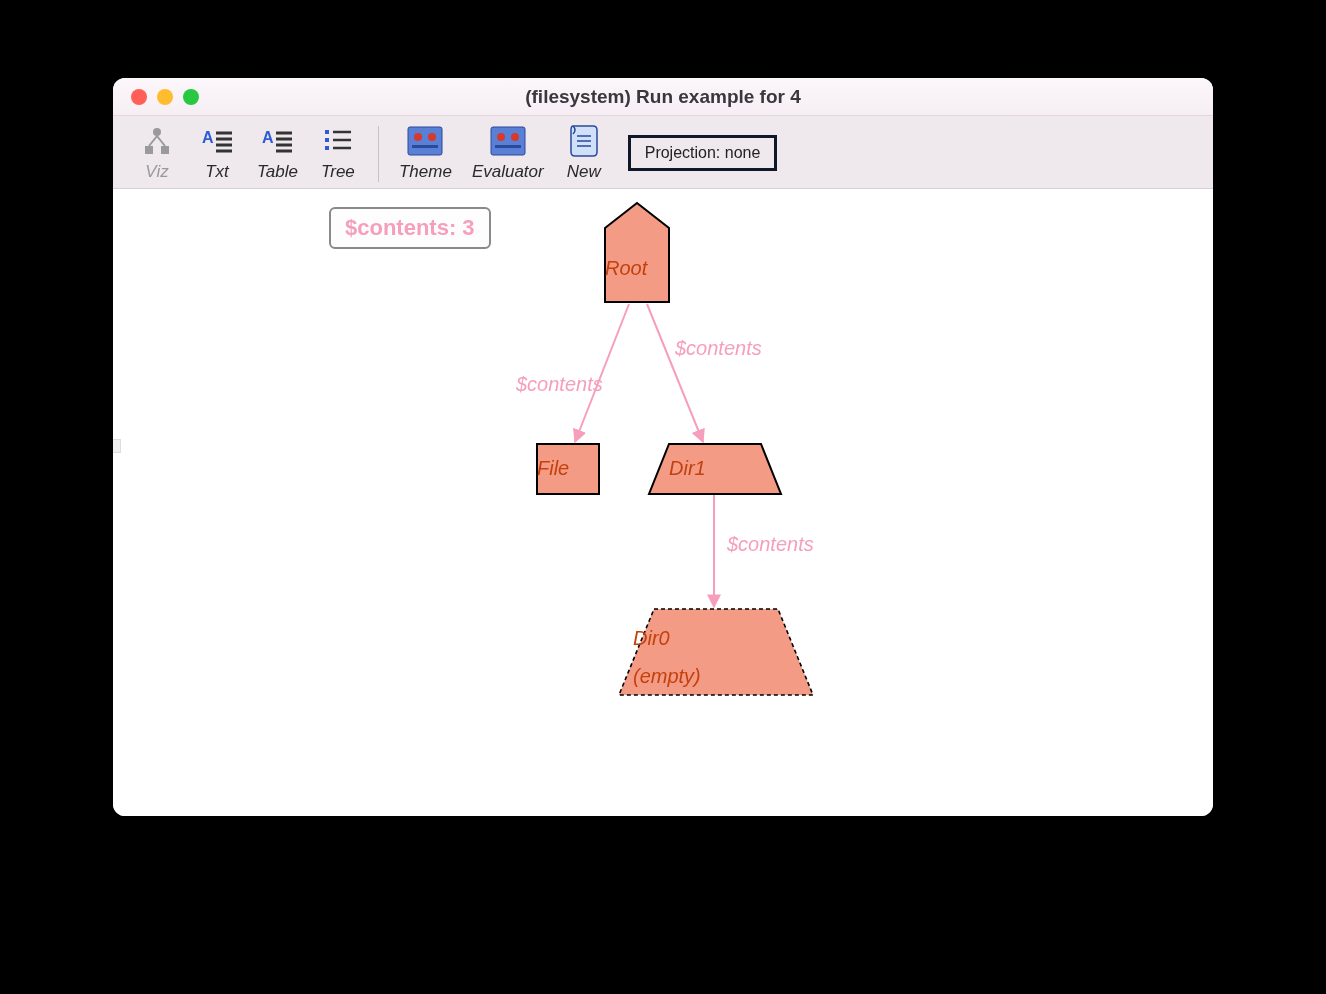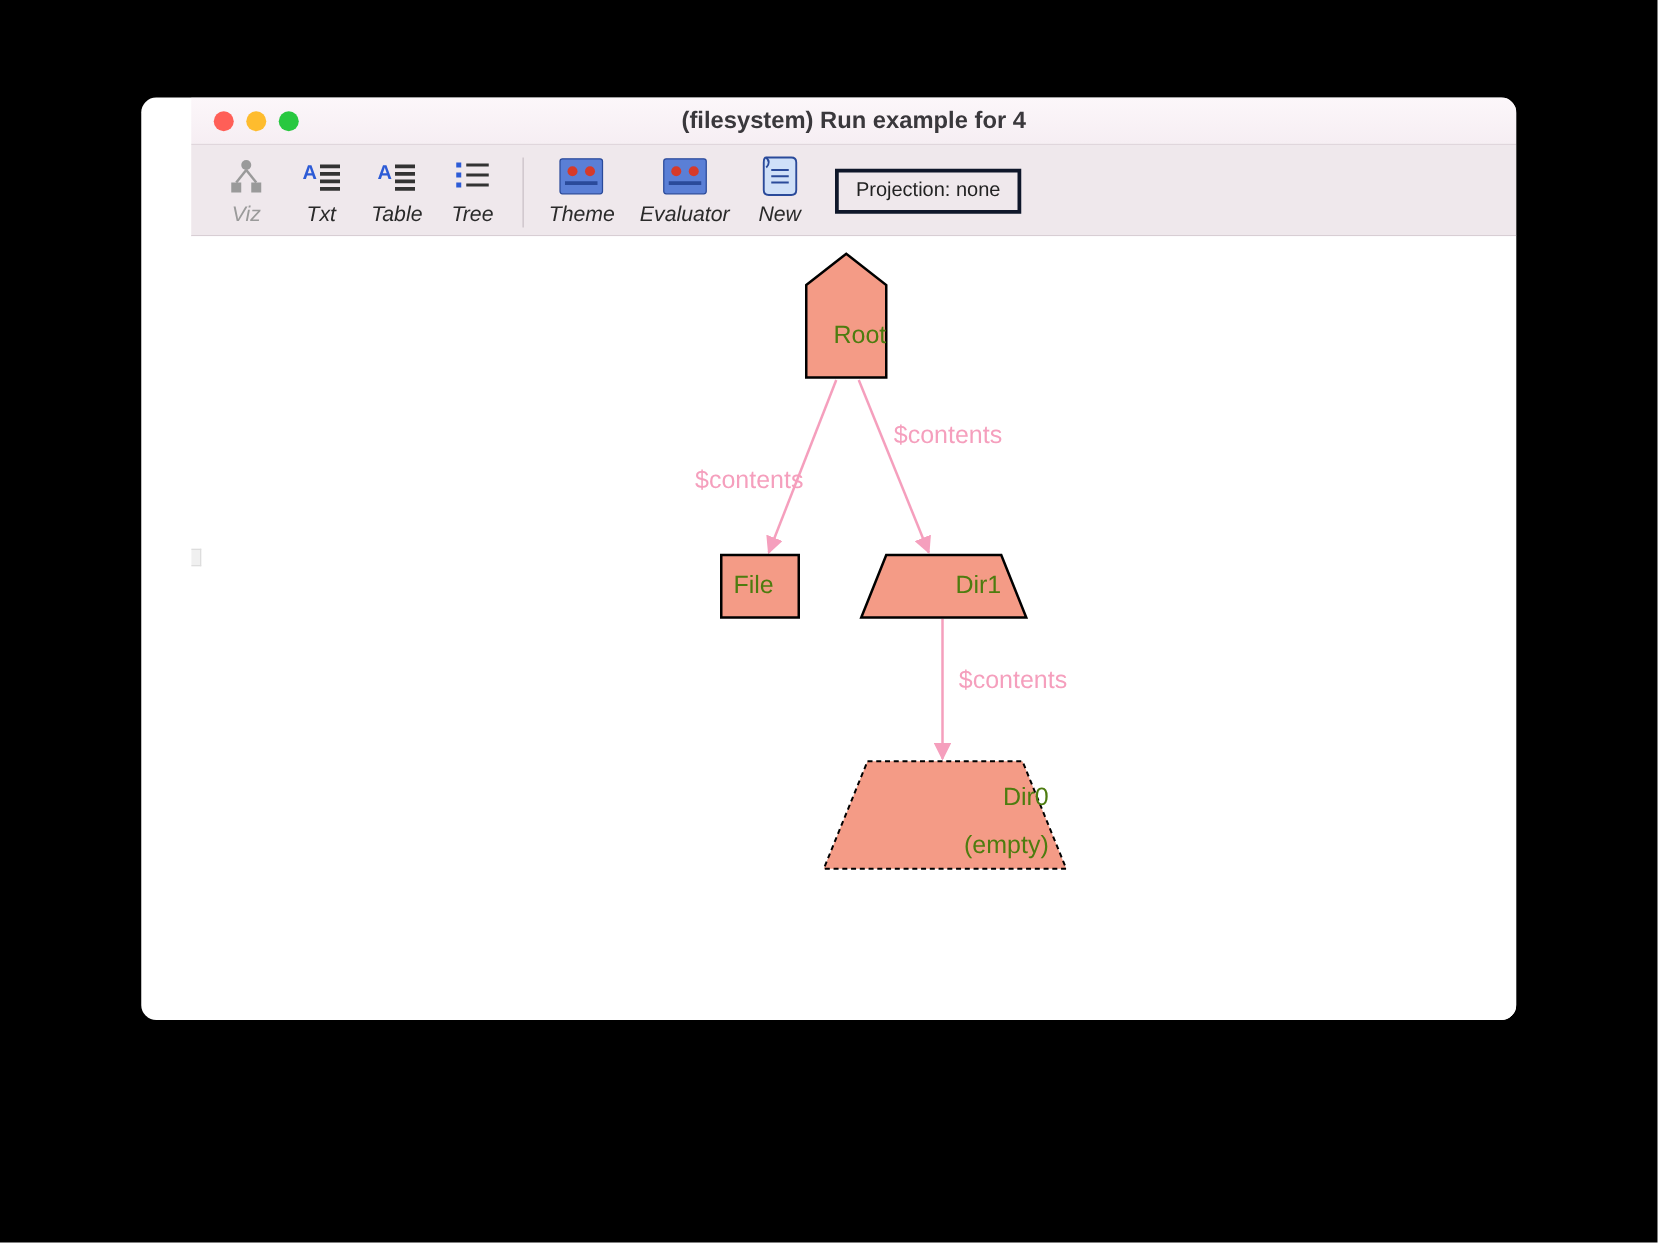--- a/index.html
+++ b/index.html
@@ -15,21 +15,20 @@
     left: 113px;
     top: 78px;
     width: 1100px;
     height: 738px;
     background: #fff;
     border-radius: 12px;
     box-shadow: 0 20px 60px rgba(0,0,0,0.5);
     overflow: hidden;
     display: flex;
     flex-direction: column;
-    padding-left: 40px;
   }
   .titlebar {
     height: 38px;
     background: linear-gradient(#fcf7fa, #f6eef3);
     display: flex;
     align-items: center;
     position: relative;
     border-bottom: 1px solid #e0d6dc;
   }
   .traffic-lights {
@@ -121,35 +120,37 @@
     border-radius: 6px;
     background: #fdfdfd;
     padding: 6px 14px;
     font-size: 22px;
     font-weight: 600;
     color: #f59fbd;
   }
   
   .node-label {
     font-size: 20px;
-    color: #4d7c0f;
-    text-align: right;
+    color: #c2410c;
+    text-align: left;
     pointer-events: none;
+    font-style: italic;
   }
   svg.graph {
     position: absolute;
     left: 0; top: 0;
     width: 100%;
     height: 100%;
   }
   .edge-label {
     position: absolute;
     font-size: 20px;
     color: #f59fbd;
     pointer-events: none;
+    font-style: italic;
   }
 </style>
 </head>
 <body>
 
 <div class="window">
 
   <div class="titlebar">
     <div class="traffic-lights">
       <div class="tl red"></div>
@@ -253,20 +254,21 @@
       </div>
       <div class="lbl">New</div>
     </div>
 
     <div class="projection">Projection: none</div>
   </div>
 
   <div class="canvas">
     <div class="sidehandle"></div>
 
+    <div class="caption-box">$contents: 3</div>
 
     <svg class="graph">
       <defs>
         <marker id="arrow" viewBox="0 0 10 10" refX="9" refY="5" markerWidth="7" markerHeight="7" orient="auto-start-reverse">
           <path d="M 0 0 L 10 5 L 0 10 z" fill="#f59fbd"></path>
         </marker>
       </defs>
 
       <line x1="516" y1="115" x2="462" y2="253" stroke="#f59fbd" stroke-width="2" marker-end="url(#arrow)"></line>
       <line x1="534" y1="115" x2="590" y2="253" stroke="#f59fbd" stroke-width="2" marker-end="url(#arrow)"></line>

